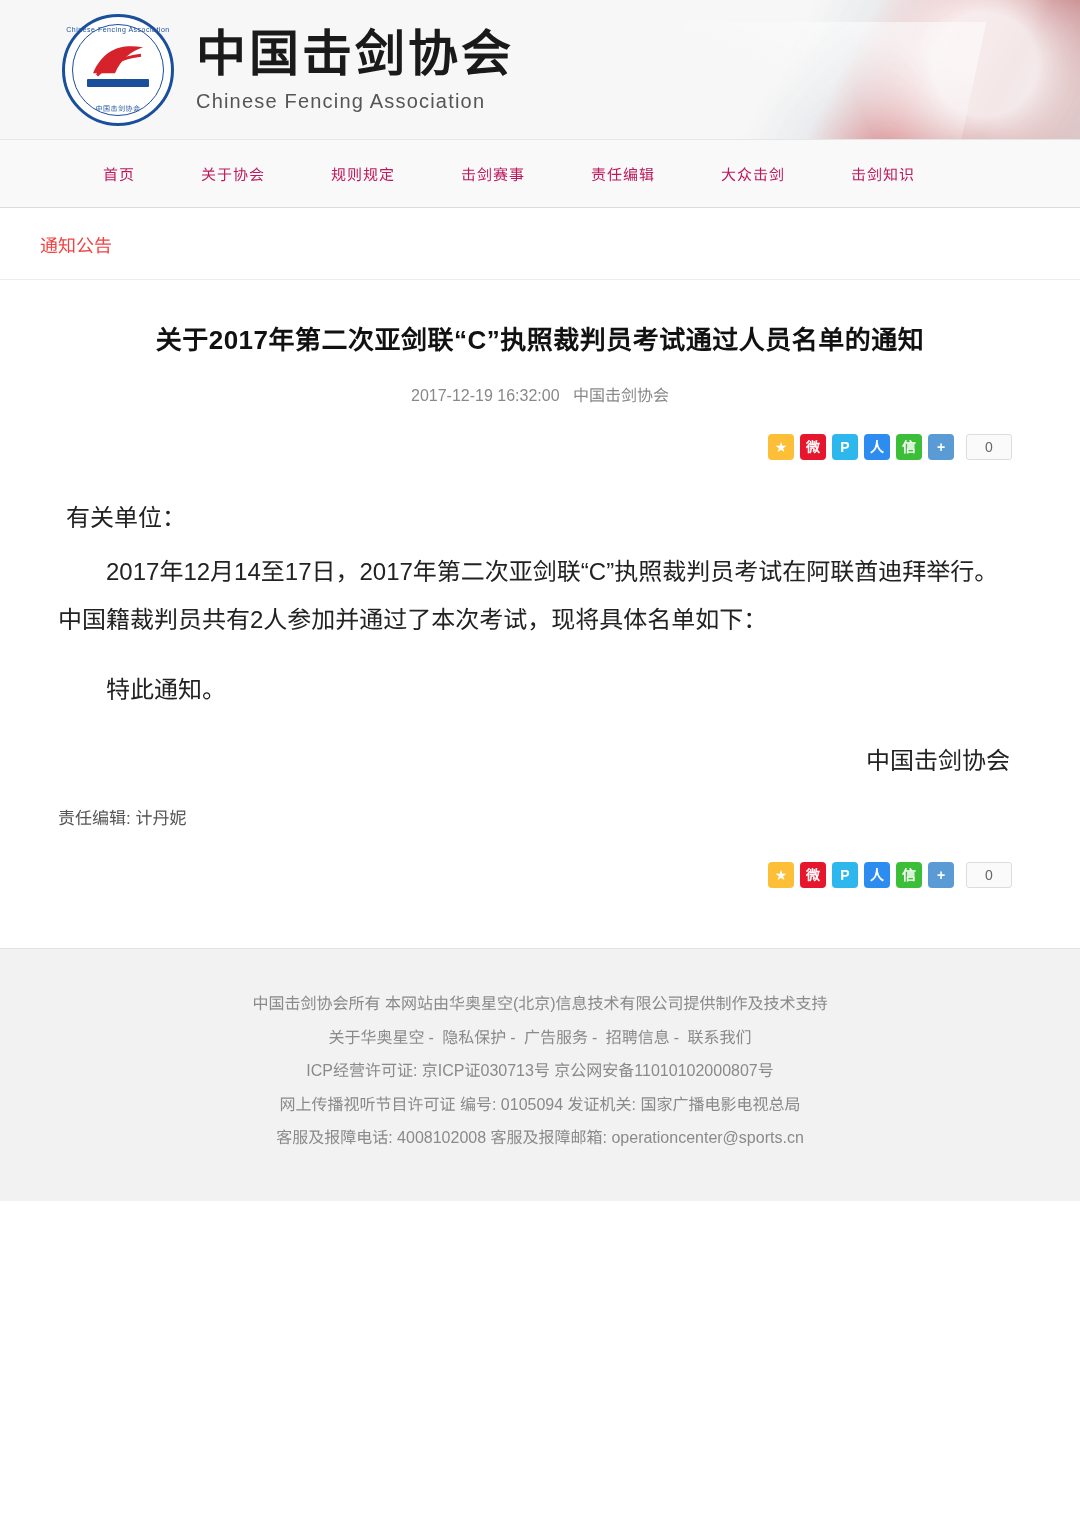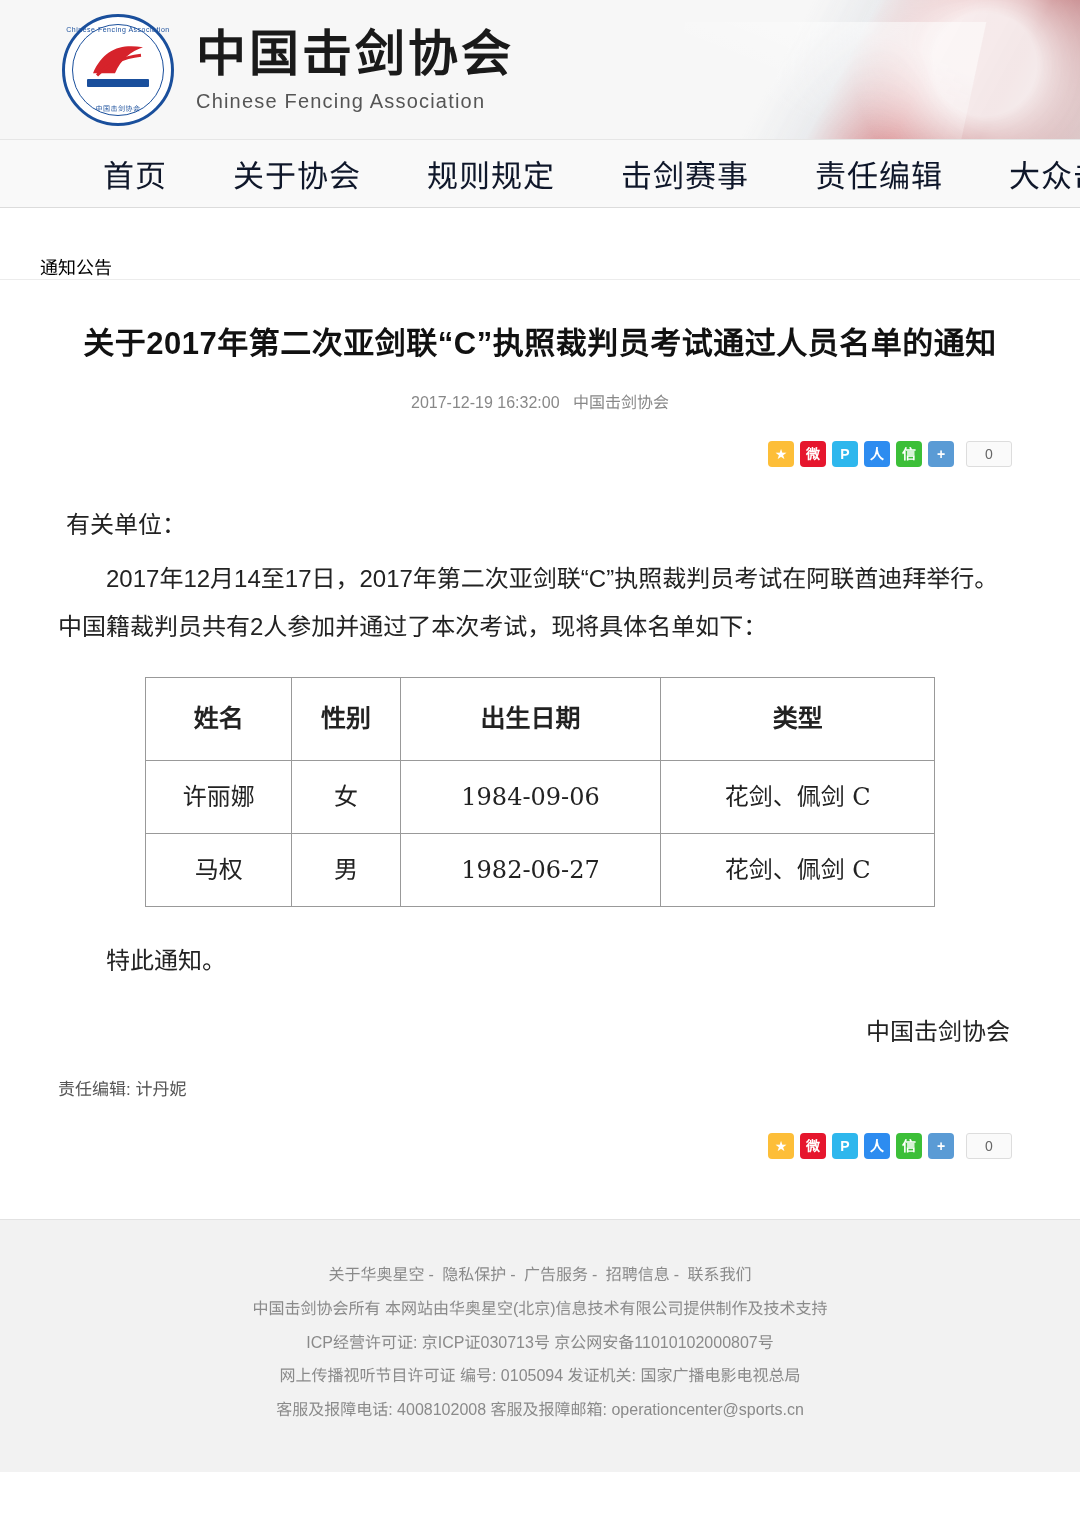--- a/index.html
+++ b/index.html
@@ -98,45 +98,45 @@
     position: relative;
     height: 68px;
     background: rgba(248,248,248,0.92);
     border-bottom: 1px solid #dcdcdc;
     display: flex;
     align-items: center;
     padding-left: 70px;
     overflow: hidden;
   }
   .nav a {
-    font-size: 31px;
-    color: #0f172a;
+    font-size: 15px;
+    color: #be185d;
     text-decoration: none;
     padding: 0 33px;
     white-space: nowrap;
     letter-spacing: 1px;
   }
 
   
   .crumb {
     height: 72px;
     display: flex;
-    align-items: flex-end;
+    align-items: center;
     padding-left: 40px;
     font-size: 18px;
-    color: #000000;
+    color: #ef4444;
     background: #fff;
     border-bottom: 1px solid #ececec;
   }
 
   
   .article { padding: 34px 58px 10px 58px; }
   .title {
     text-align: center;
-    font-size: 31px;
+    font-size: 26px;
     font-weight: bold;
     color: #111;
     line-height: 1.45;
     letter-spacing: .5px;
     margin: 8px 0 22px;
   }
   .meta {
     text-align: center;
     font-size: 16px;
     color: #888;
@@ -276,44 +276,20 @@
       <span class="sicon renren">人</span>
       <span class="sicon wechat">信</span>
       <span class="sicon plus">+</span>
       <span class="share-count">0</span>
     </div>
 
     <div class="body-text">
       <p class="salutation">有关单位：</p>
       <p class="para p-indent">2017年12月14至17日，2017年第二次亚剑联“C”执照裁判员考试在阿联酋迪拜举行。中国籍裁判员共有2人参加并通过了本次考试，现将具体名单如下：</p>
 
-      <table class="list">
-        <thead>
-          <tr>
-            <th>姓名</th>
-            <th>性别</th>
-            <th>出生日期</th>
-            <th>类型</th>
-          </tr>
-        </thead>
-        <tbody>
-          <tr>
-            <td>许丽娜</td>
-            <td>女</td>
-            <td>1984-09-06</td>
-            <td>花剑、佩剑 C</td>
-          </tr>
-          <tr>
-            <td>马权</td>
-            <td>男</td>
-            <td>1982-06-27</td>
-            <td>花剑、佩剑 C</td>
-          </tr>
-        </tbody>
-      </table>
 
       <p class="para p-indent">特此通知。</p>
 
       <div class="sign-block">
         <div>中国击剑协会</div>
       </div>
 
       <div class="editor">责任编辑: 计丹妮</div>
     </div>
 
@@ -322,26 +298,26 @@
       <span class="sicon weibo">微</span>
       <span class="sicon pengyou">P</span>
       <span class="sicon renren">人</span>
       <span class="sicon wechat">信</span>
       <span class="sicon plus">+</span>
       <span class="share-count">0</span>
     </div>
   </div>
 
   <div class="footer">
+    <div>中国击剑协会所有  本网站由华奥星空(北京)信息技术有限公司提供制作及技术支持</div>
     <div>
       <a href="#">关于华奥星空</a><span class="sep">-</span>
       <a href="#">隐私保护</a><span class="sep">-</span>
       <a href="#">广告服务</a><span class="sep">-</span>
       <a href="#">招聘信息</a><span class="sep">-</span>
       <a href="#">联系我们</a>
     </div>
-    <div>中国击剑协会所有  本网站由华奥星空(北京)信息技术有限公司提供制作及技术支持</div>
     <div>ICP经营许可证: 京ICP证030713号 京公网安备11010102000807号</div>
     <div>网上传播视听节目许可证 编号: 0105094 发证机关: 国家广播电影电视总局</div>
     <div>客服及报障电话: 4008102008 客服及报障邮箱: operationcenter@sports.cn</div>
   </div>
 
 </div>
 
 </body></html>

